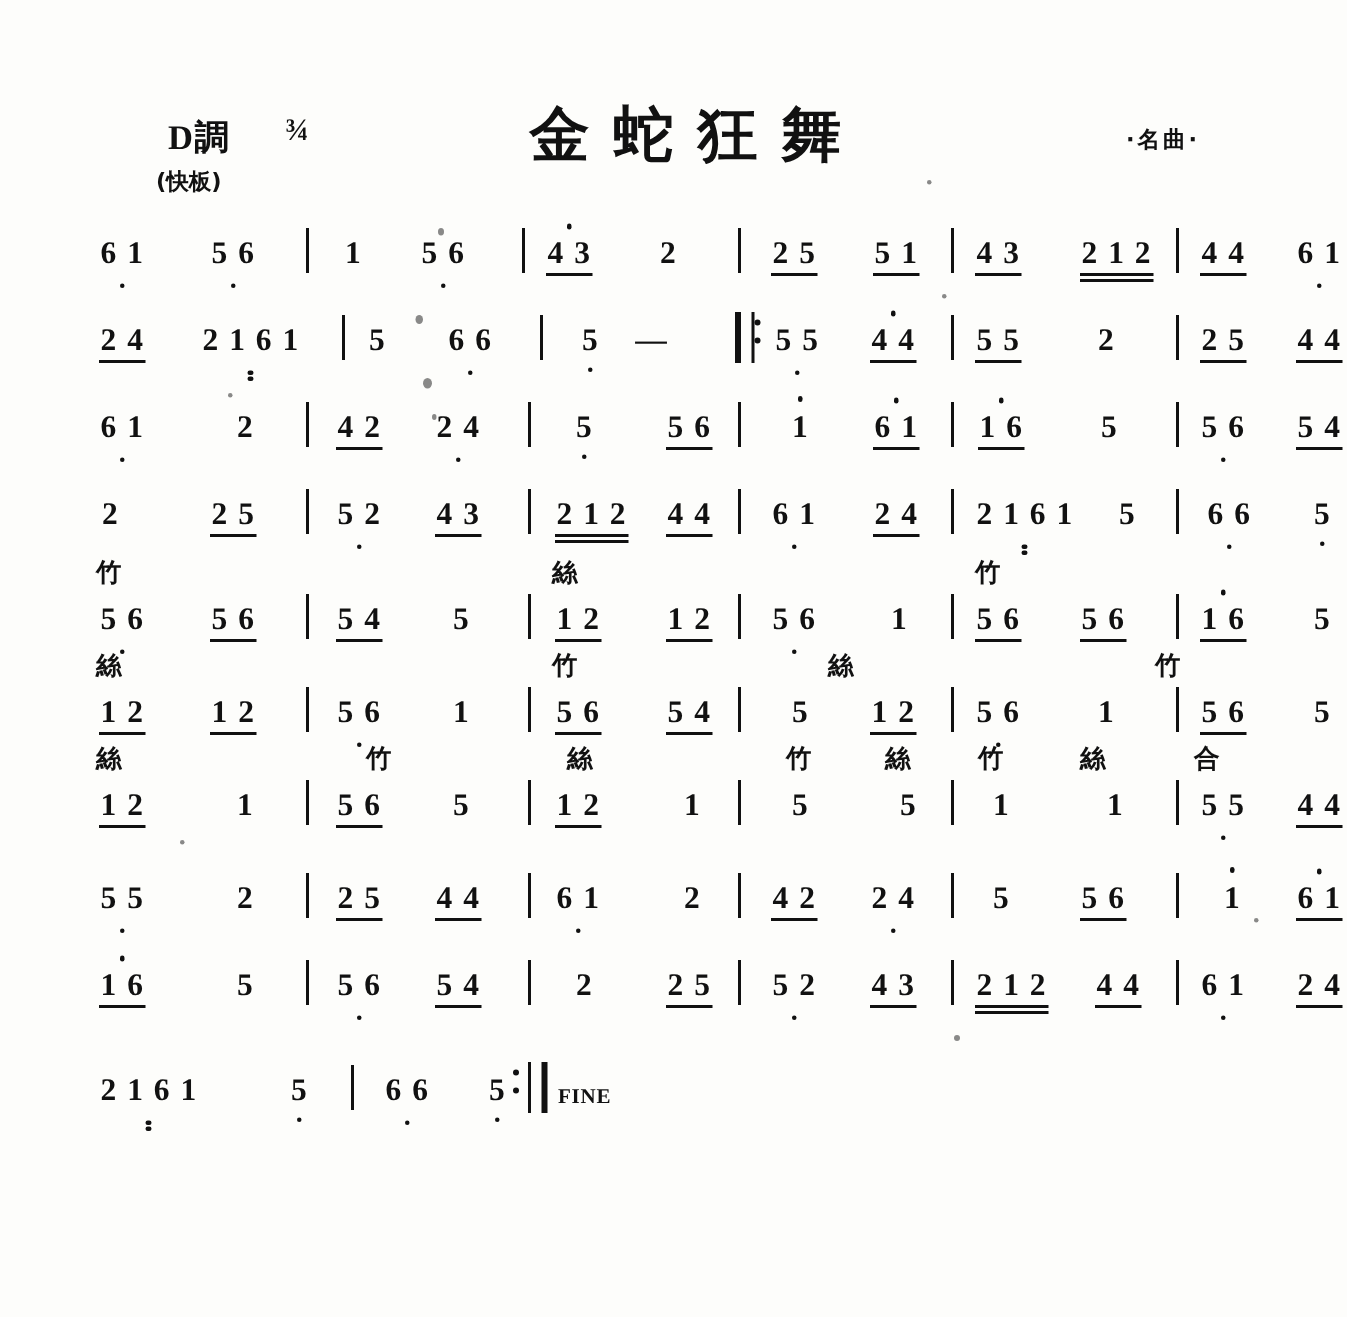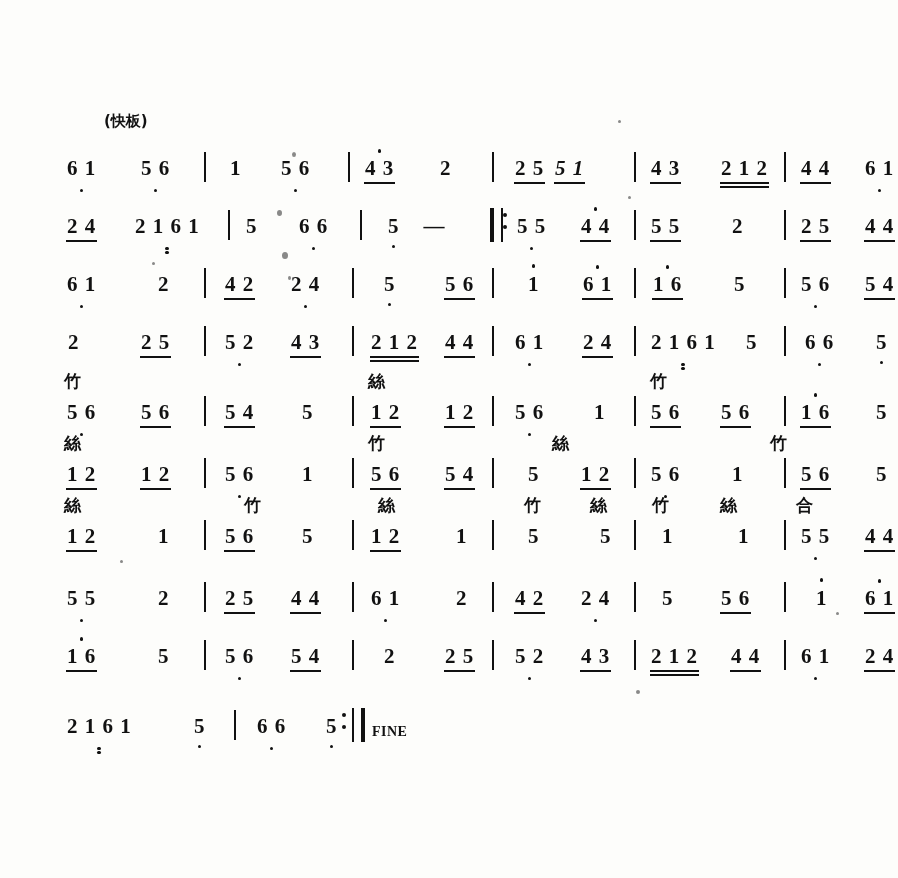--- a/index.html
+++ b/index.html
@@ -256,36 +256,42 @@
   <div class="speck" style="left:277px;top:210px;width:5px;height:6px;"></div>
   <div class="speck" style="left:282px;top:252px;width:6px;height:7px;"></div>
   <div class="speck" style="left:288px;top:276px;width:3px;height:4px;"></div>
   <div class="speck" style="left:628px;top:196px;width:3px;height:3px;"></div>
   <div class="speck" style="left:152px;top:262px;width:3px;height:3px;"></div>
   <div class="speck" style="left:120px;top:560px;width:3px;height:3px;"></div>
   <div class="speck" style="left:618px;top:120px;width:3px;height:3px;"></div>
   <div class="speck" style="left:836px;top:612px;width:3px;height:3px;"></div>
   <div class="speck" style="left:636px;top:690px;width:4px;height:4px;"></div>
 
+  <div class="header">
+    <div class="key-sig">D調</div>
+    <div class="meter">¾</div>
+    <div class="title">金蛇狂舞</div>
+    <div class="attrib">·名曲·</div>
+  </div>
   <div class="tempo">(快板)</div>
 
   <div class="score">
 
     <div class="line">
       <div class="cell" style="left:14px;top:10px;"><span class="note-grp beam1 dot-dn">6 1</span></div>
       <div class="cell" style="left:88px;top:10px;"><span class="note-grp beam1 dot-dn">5 6</span></div>
       <div class="bar" style="left:152px;top:6px;"></div>
       <div class="cell" style="left:176px;top:10px;"><span class="digit">1</span></div>
       <div class="cell" style="left:228px;top:10px;"><span class="note-grp beam1 dot-dn">5 6</span></div>
       <div class="bar" style="left:296px;top:6px;"></div>
       <div class="cell" style="left:312px;top:10px;"><span class="note-grp beam1 dot-up">4 3</span></div>
       <div class="cell" style="left:386px;top:10px;"><span class="digit">2</span></div>
       <div class="bar" style="left:440px;top:6px;"></div>
       <div class="cell" style="left:462px;top:10px;"><span class="note-grp beam1">2 5</span></div>
-      <div class="cell" style="left:502px;top:10px;font-style:italic;"><span class="note-grp beam1">5 1</span></div>
+      <div class="cell" style="left:530px;top:10px;"><span class="note-grp beam1">5 1</span></div>
       <div class="bar" style="left:582px;top:6px;"></div>
       <div class="cell" style="left:598px;top:10px;"><span class="note-grp beam1">4 3</span></div>
       <div class="cell" style="left:668px;top:10px;"><span class="note-grp beam2">2 1 2</span></div>
       <div class="bar" style="left:732px;top:6px;"></div>
       <div class="cell" style="left:748px;top:10px;"><span class="note-grp beam1">4 4</span></div>
       <div class="cell" style="left:812px;top:10px;"><span class="note-grp beam1 dot-dn">6 1</span></div>
     </div>
 
     <div class="line">
       <div class="cell" style="left:14px;top:10px;"><span class="note-grp beam1">2 4</span></div>

